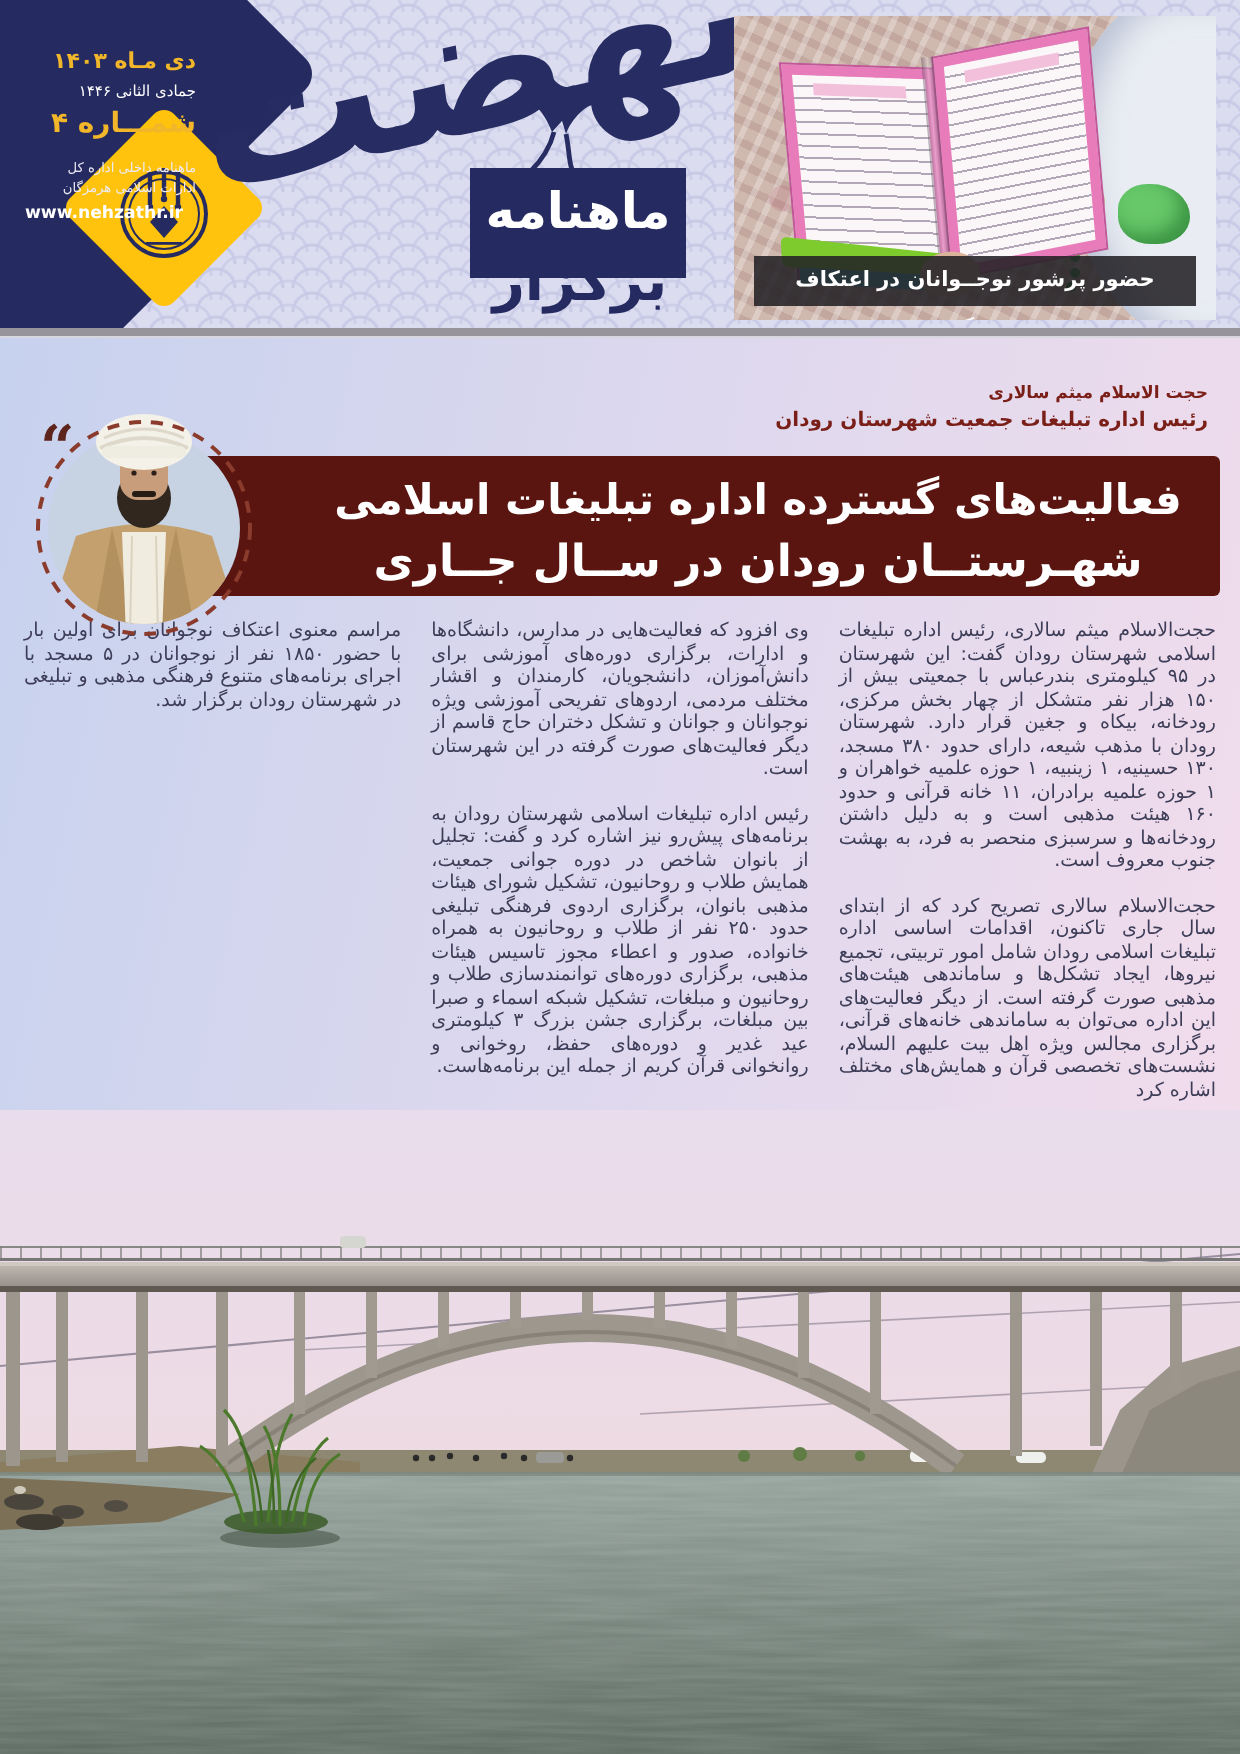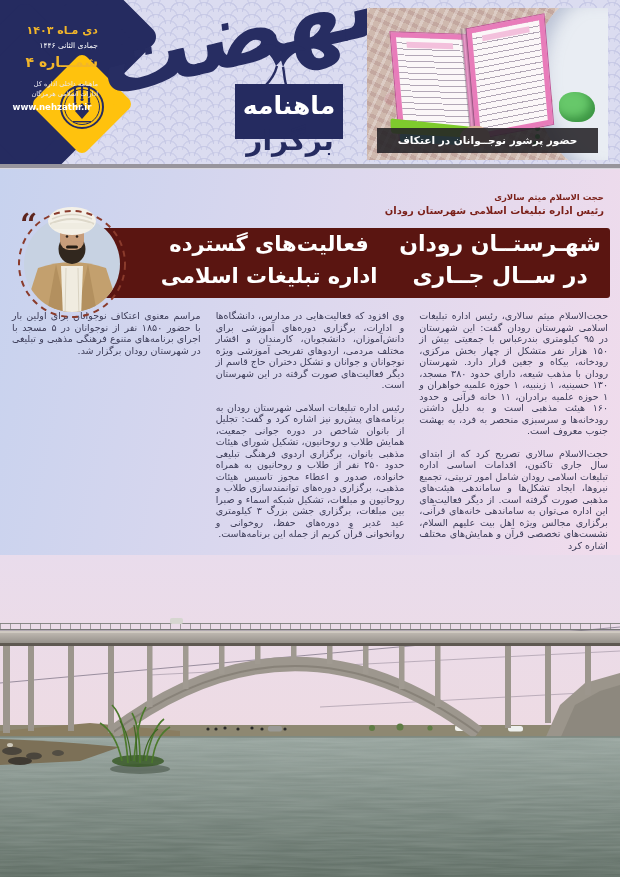--- a/index.html
+++ b/index.html
@@ -84,21 +84,21 @@
     background:rgba(35,33,38,.88); color:#fff; font-size:10.5px; font-weight:bold;
     line-height:25px; text-align:center; direction:rtl;}
   
   .bodysec{position:absolute; left:0; top:168px; width:620px; height:389px;
     background:linear-gradient(102deg,#c7d2ee 0%, #ddd8ee 50%, #f1dcec 100%);}
   .byline{position:absolute; right:16px; top:24px; direction:rtl; text-align:right; color:#7a1f18;}
   .byline-name{font-size:8.5px; font-weight:bold;}
   .byline-role{font-size:10px; font-weight:bold; margin-top:3px;}
   .headline-band{position:absolute; left:68px; right:10px; top:60px; height:70px;
     background:#5a1511; border-radius:3px; z-index:2;
-    display:flex; flex-direction:row; justify-content:flex-end;
+    display:flex; flex-direction:column; justify-content:flex-end;
     padding-left:80px; box-sizing:border-box;}
   .headline-line{color:#fff; font-weight:bold; text-align:center; direction:rtl; line-height:32px;}
   .headline-line.l1{font-size:21px;}
   .headline-line.l2{font-size:22px;}
   .cleric{position:absolute; left:16px; top:24px; z-index:3;}
   .quote-icon{position:absolute; left:20px; top:42px; z-index:4; color:#5d241c;
     font-family:"DejaVu Serif", serif; font-size:30px; font-weight:bold; line-height:1;}
   .columns{position:absolute; left:12px; right:12px; top:142px; height:246px;
     display:flex; gap:15px; direction:rtl;}
   .col{flex:1; direction:rtl; text-align:justify; color:#3d3d58;
@@ -173,21 +173,21 @@
       </div>
       <div class="photo-caption">حضور پرشور نوجــوانان در اعتکاف هرمزگــان</div>
     </div>
   </div>
   <div class="header-divider"></div>
 
   <div class="bodysec">
 
     <div class="byline">
       <div class="byline-name">حجت الاسلام میثم سالاری</div>
-      <div class="byline-role">رئیس اداره تبلیغات اسلامی شهرستان رودان</div>
+      <div class="byline-role">رئیس اداره تبلیغات جمعیت شهرستان رودان</div>
     </div>
 
     <div class="headline-band">
       <div class="headline-line l1">فعالیت‌های گسترده اداره تبلیغات اسلامی</div>
       <div class="headline-line l2">شهـرستــان رودان در ســال جــاری</div>
     </div>
 
     <div class="quote-icon">“</div>
 
     <svg class="cleric" width="112" height="126" viewBox="0 0 112 126">

